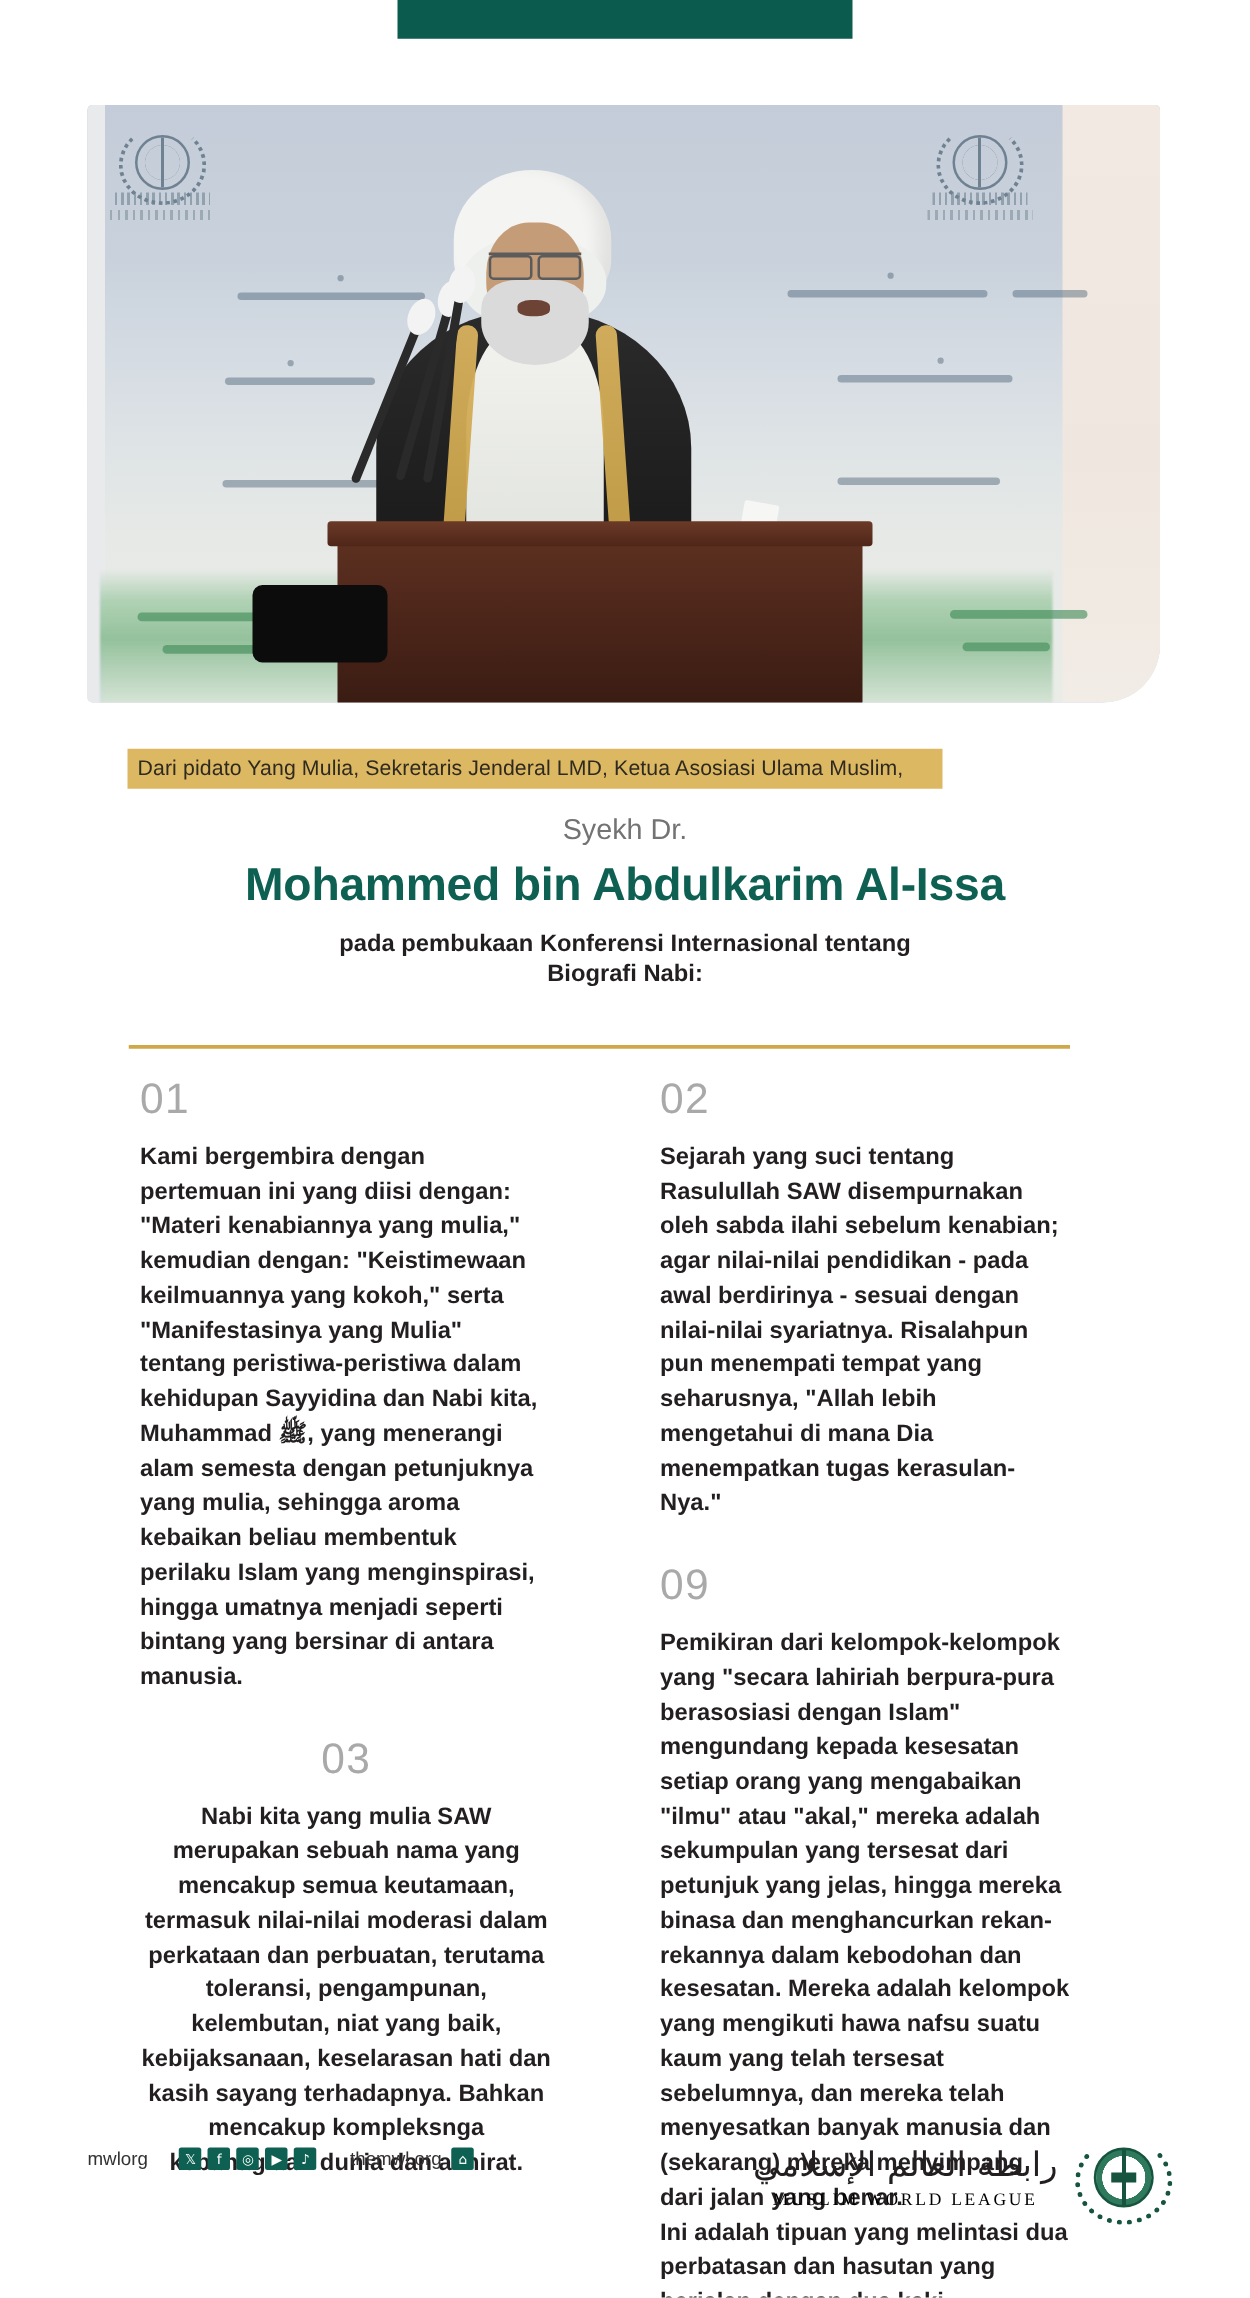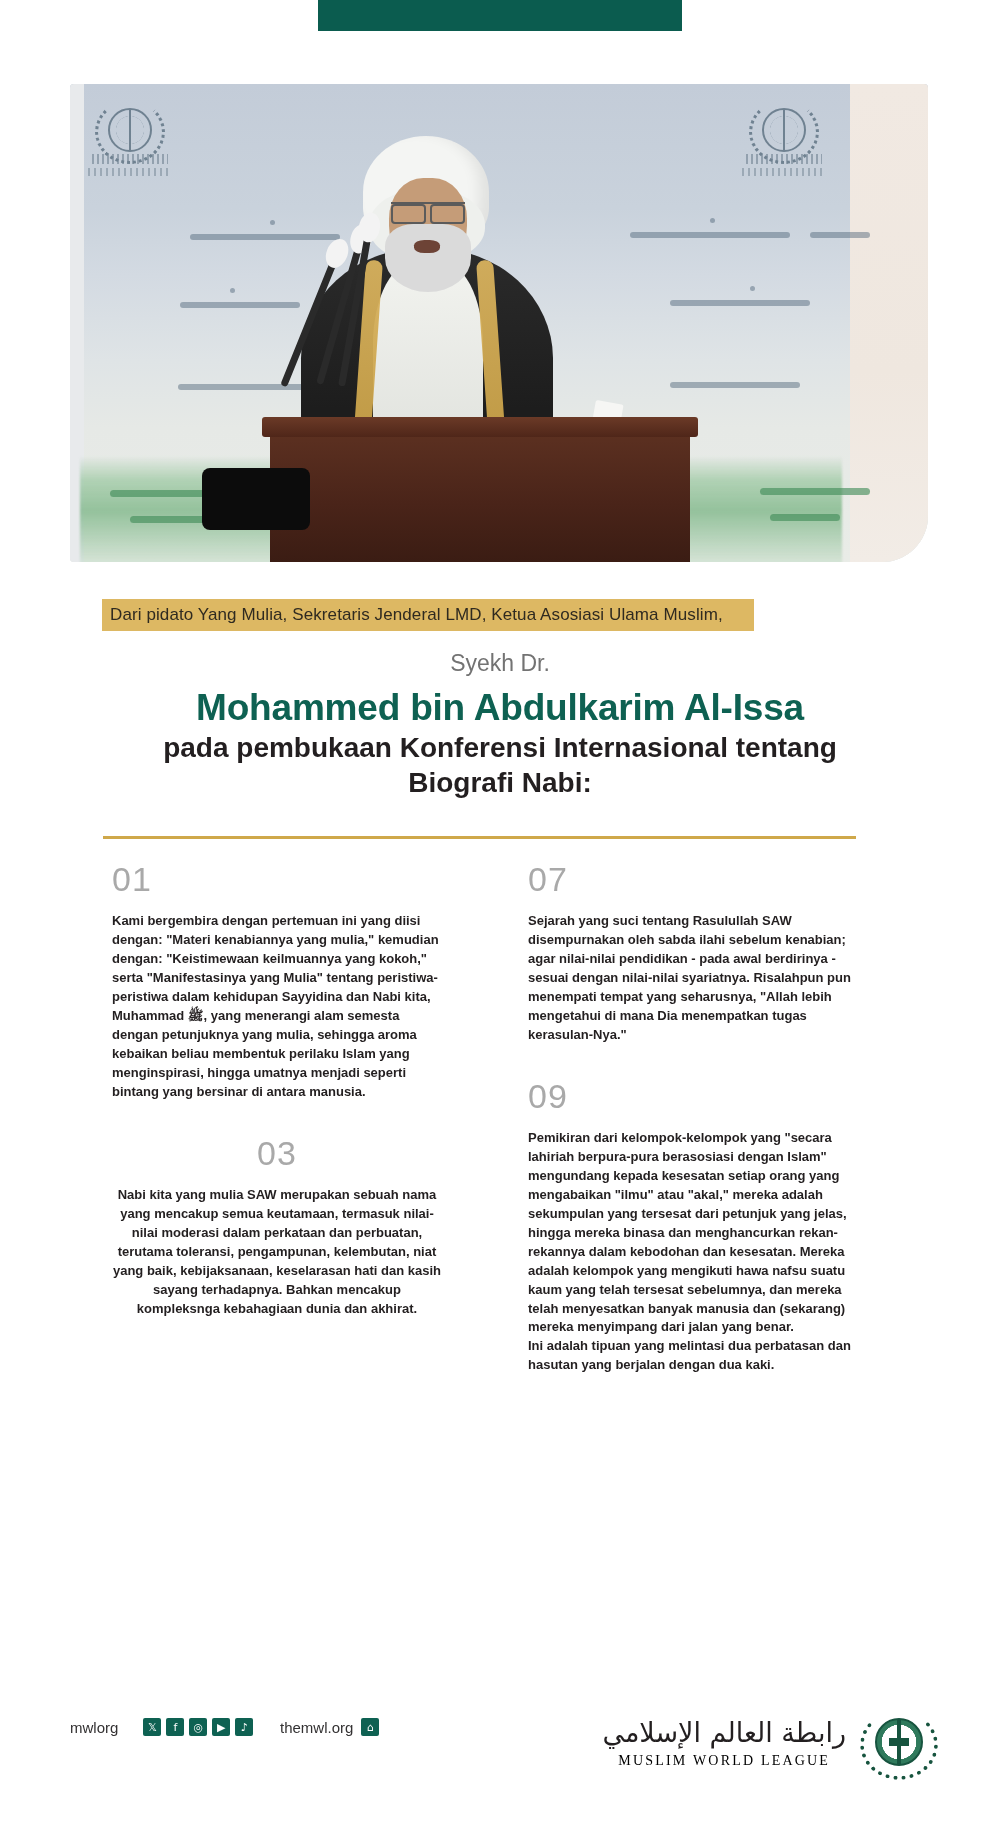--- a/index.html
+++ b/index.html
@@ -280,25 +280,25 @@
     margin-bottom: 10px;
   }
   .main-title {
     font-size: 37px;
     font-weight: bold;
     color: #0e6152;
     letter-spacing: -.2px;
     line-height: 1.12;
   }
   .sub-title {
-    font-size: 28px;
+    font-size: 19px;
     font-weight: bold;
     color: #231f20;
     line-height: 1.22;
-    margin-top: 3px;
+    margin-top: 16px;
   }
 
   
   .divider {
     position: absolute;
     left: 103px;
     top: 836px;
     width: 753px;
     height: 3px;
     background: #cfa84a;
@@ -322,21 +322,21 @@
   .item { margin-bottom: 26px; }
   .item-num {
     font-size: 34px;
     color: #a9a9a9;
     letter-spacing: 1px;
     line-height: 1;
     margin-bottom: 16px;
     font-weight: 300;
   }
   .item-body {
-    font-size: 13px;
+    font-size: 19px;
     font-weight: bold;
     color: #231f20;
     line-height: 1.46;
     white-space: pre-line;
   }
 
   
   .footer {
     position: absolute;
     left: 0;
@@ -533,21 +533,21 @@
       <div class="item-body">Kami bergembira dengan pertemuan ini yang diisi dengan: "Materi kenabiannya yang mulia," kemudian dengan: "Keistimewaan keilmuannya yang kokoh," serta "Manifestasinya yang Mulia" tentang peristiwa-peristiwa dalam kehidupan Sayyidina dan Nabi kita, Muhammad ﷺ, yang menerangi alam semesta dengan petunjuknya yang mulia, sehingga aroma kebaikan beliau membentuk perilaku Islam yang menginspirasi, hingga umatnya menjadi seperti bintang yang bersinar di antara manusia.</div>
     </div>
     <div class="item" style="margin-top:34px;text-align:center;">
       <div class="item-num">03</div>
       <div class="item-body">Nabi kita yang mulia SAW merupakan sebuah nama yang mencakup semua keutamaan, termasuk nilai-nilai moderasi dalam perkataan dan perbuatan, terutama toleransi, pengampunan, kelembutan, niat yang baik, kebijaksanaan, keselarasan hati dan kasih sayang terhadapnya. Bahkan mencakup kompleksnga kebahagiaan dunia dan akhirat.</div>
     </div>
   </div>
 
   <div class="col col-right">
     <div class="item">
-      <div class="item-num">07</div>
+      <div class="item-num">02</div>
       <div class="item-body">Sejarah yang suci tentang Rasulullah SAW disempurnakan oleh sabda ilahi sebelum kenabian; agar nilai-nilai pendidikan - pada awal berdirinya - sesuai dengan nilai-nilai syariatnya. Risalahpun pun menempati tempat yang seharusnya, "Allah lebih mengetahui di mana Dia menempatkan tugas kerasulan-Nya."</div>
     </div>
     <div class="item" style="margin-top:34px;">
       <div class="item-num">09</div>
       <div class="item-body">Pemikiran dari kelompok-kelompok yang "secara lahiriah berpura-pura berasosiasi dengan Islam" mengundang kepada kesesatan setiap orang yang mengabaikan "ilmu" atau "akal," mereka adalah sekumpulan yang tersesat dari petunjuk yang jelas, hingga mereka binasa dan menghancurkan rekan-rekannya dalam kebodohan dan kesesatan. Mereka adalah kelompok yang mengikuti hawa nafsu suatu kaum yang telah tersesat sebelumnya, dan mereka telah menyesatkan banyak manusia dan (sekarang) mereka menyimpang dari jalan yang benar.
 Ini adalah tipuan yang melintasi dua perbatasan dan hasutan yang berjalan dengan dua kaki.</div>
     </div>
   </div>
 
 </div>

